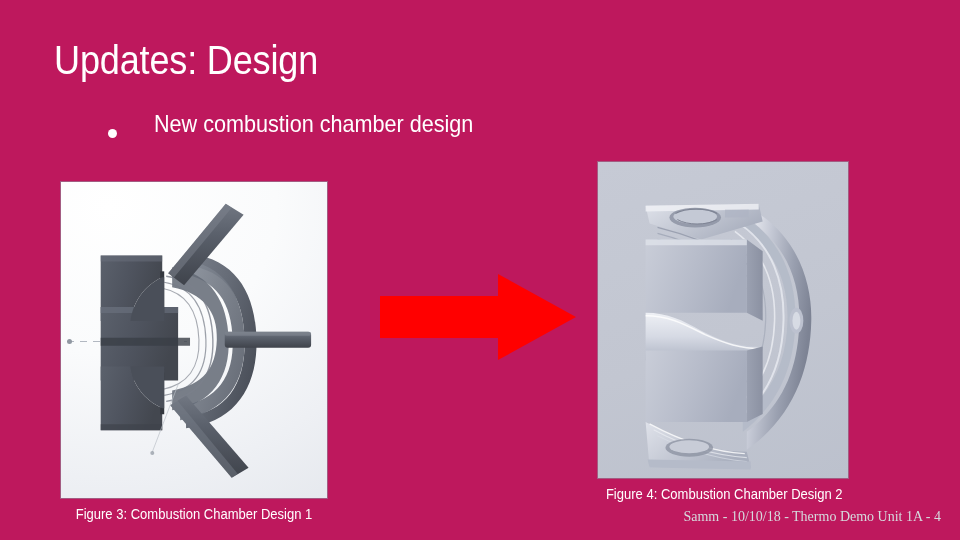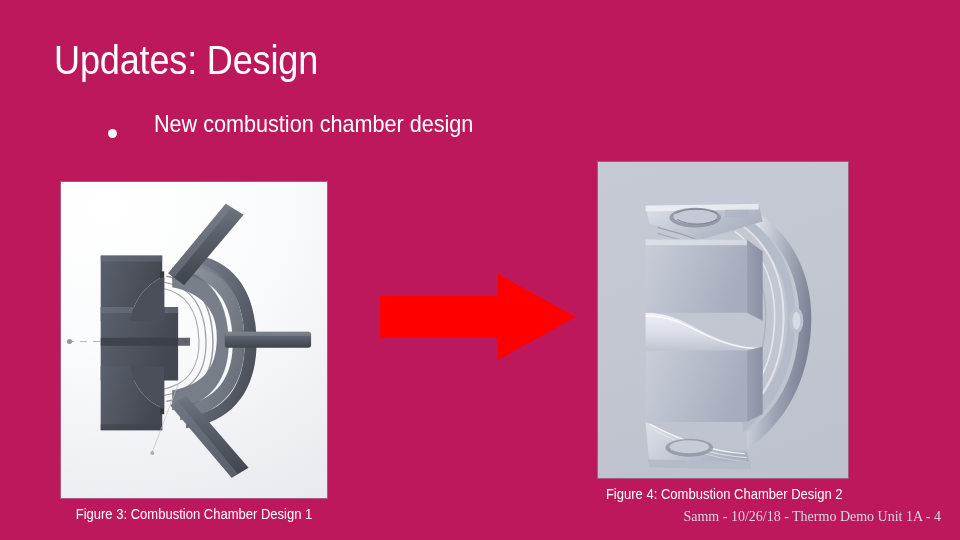--- a/index.html
+++ b/index.html
@@ -298,15 +298,15 @@
         <ellipse cx="92" cy="287" rx="20" ry="6.5" fill="#c8ccd7"></ellipse>
         <path d="M50 300 L 154 302 L 154 310 L 52 308 Z" fill="#b5bbc9"></path>
 
         <ellipse cx="200" cy="160" rx="7" ry="13" fill="#bcc1cf"></ellipse>
         <ellipse cx="200" cy="160" rx="4" ry="9" fill="#e3e6ed" opacity="0.7"></ellipse>
       </svg>
     </div>
     <div class="caption">Figure 4: Combustion Chamber Design 2</div>
   </div>
 
-  <div class="footer">Samm - 10/26/18 - Thermo Demo Unit 1A - 4</div>
+  <div class="footer">Samm - 10/10/18 - Thermo Demo Unit 1A - 4</div>
 
 </div>
 
 </body></html>

